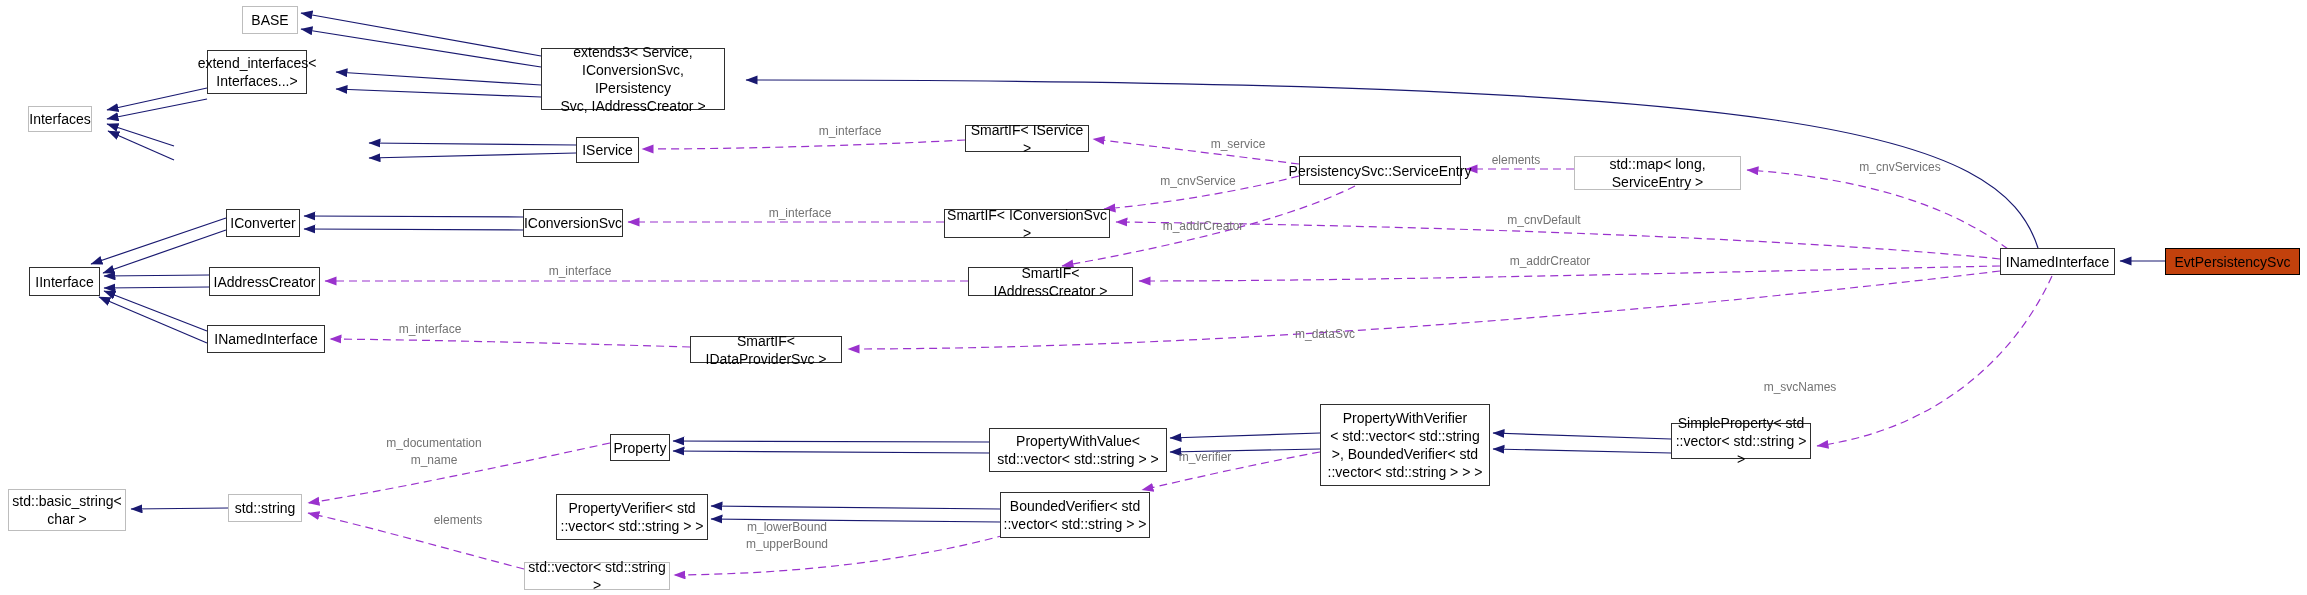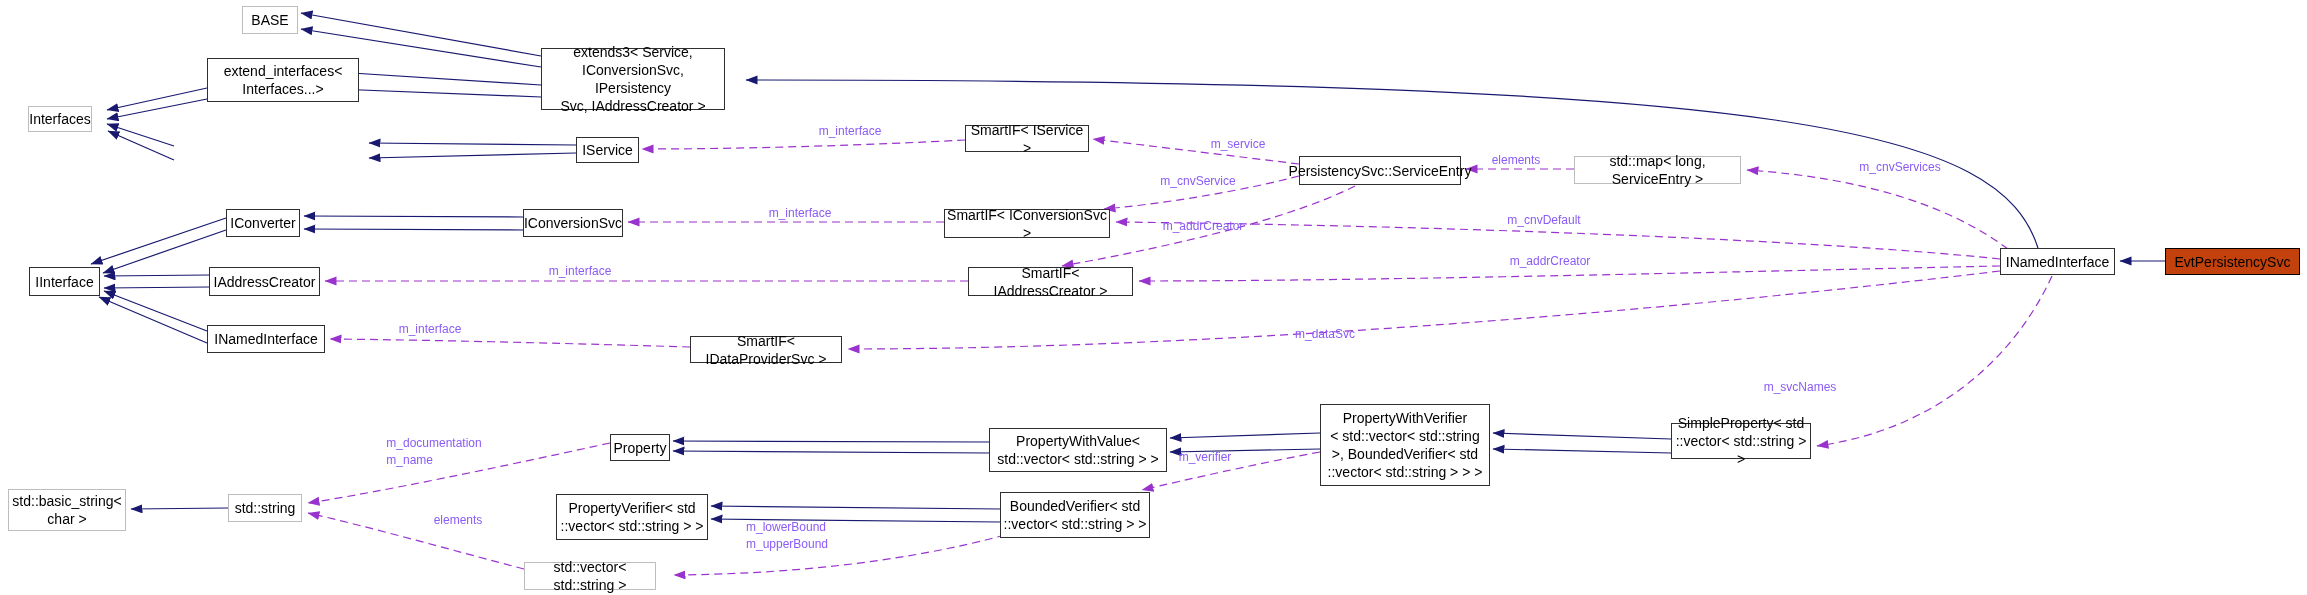--- a/index.html
+++ b/index.html
@@ -6,21 +6,21 @@
   .canvas{position:relative;width:2307px;height:595px;background:#fff;
           font-family:"Liberation Sans",sans-serif;overflow:hidden}
   .edges{position:absolute;left:0;top:0;width:2307px;height:595px}
   .node{position:absolute;display:flex;align-items:center;justify-content:center;
         text-align:center;white-space:pre-line;font-size:14px;line-height:18px;
         color:#000;background:#fff;border:1px solid #2f2f2f;box-sizing:border-box;
         padding:1px 2px;z-index:2}
   .node.external{border-color:#bdbdbd}
   .node.current{background:#c2410c;border-color:#000}
   .elabel{position:absolute;transform:translate(-50%,-50%);font-size:12px;line-height:17px;
-          color:#8b5cf6;white-space:pre-line;text-align:left;z-index:3}
+          color:#737373;white-space:pre-line;text-align:center;z-index:3}
 </style>
 </head>
 <body>
 
 <div class="canvas">
 
   <svg class="edges" width="2307" height="595" viewBox="0 0 2307 595">
     <defs>
       <marker id="ab" markerUnits="userSpaceOnUse" markerWidth="13" markerHeight="10" refX="11.5" refY="4.5" orient="auto">
         <path d="M0,0 L12,4.5 L0,9 Z" fill="#191970"></path>
@@ -77,30 +77,30 @@
       <path d="M690,347 C590,344 440,340 330,339" marker-end="url(#ap)"></path>
       <path d="M2052,276 C2018,350 1945,428 1817,446" marker-end="url(#ap)"></path>
       <path d="M610,443 C500,467 380,492 308,503" marker-end="url(#ap)"></path>
       <path d="M524,569 C455,551 370,527 308,513" marker-end="url(#ap)"></path>
       <path d="M1320,452 C1255,464 1185,480 1142,490" marker-end="url(#ap)"></path>
       <path d="M1005,535 C905,562 790,574 674,575" marker-end="url(#ap)"></path>
     </g>
   </svg>
 
   <div class="node external" style="left:242px;top:6px;width:56px;height:28px">BASE</div>
-  <div class="node" style="left:207px;top:58px;width:152px;height:44px">extend_interfaces&lt;
+  <div class="node" style="left:207px;top:50px;width:100px;height:44px">extend_interfaces&lt;
 Interfaces...&gt;</div>
   <div class="node external" style="left:28px;top:106px;width:64px;height:26px">Interfaces</div>
   <div class="node" style="left:541px;top:48px;width:184px;height:62px">extends3&lt; Service,
 IConversionSvc, IPersistency
 Svc, IAddressCreator &gt;</div>
   <div class="node" style="left:576px;top:137px;width:63px;height:26px">IService</div>
   <div class="node" style="left:965px;top:125px;width:124px;height:27px">SmartIF&lt; IService &gt;</div>
   <div class="node" style="left:1299px;top:156px;width:162px;height:29px">PersistencySvc::ServiceEntry</div>
-  <div class="node external" style="left:1574px;top:156px;width:167px;height:28px">std::map&lt; long, ServiceEntry &gt;</div>
+  <div class="node external" style="left:1574px;top:156px;width:167px;height:34px">std::map&lt; long, ServiceEntry &gt;</div>
   <div class="node" style="left:226px;top:209px;width:74px;height:28px">IConverter</div>
   <div class="node" style="left:523px;top:209px;width:100px;height:28px">IConversionSvc</div>
   <div class="node" style="left:944px;top:209px;width:166px;height:29px">SmartIF&lt; IConversionSvc &gt;</div>
   <div class="node" style="left:29px;top:267px;width:71px;height:29px">IInterface</div>
   <div class="node" style="left:209px;top:267px;width:111px;height:29px">IAddressCreator</div>
   <div class="node" style="left:968px;top:267px;width:165px;height:29px">SmartIF&lt; IAddressCreator &gt;</div>
   <div class="node" style="left:207px;top:325px;width:118px;height:28px">INamedInterface</div>
   <div class="node" style="left:690px;top:336px;width:152px;height:27px">SmartIF&lt; IDataProviderSvc &gt;</div>
   <div class="node" style="left:2000px;top:248px;width:115px;height:27px">INamedInterface</div>
   <div class="node current" style="left:2165px;top:248px;width:135px;height:27px">EvtPersistencySvc</div>
@@ -113,21 +113,21 @@
   <div class="node" style="left:1320px;top:404px;width:170px;height:82px">PropertyWithVerifier
 &lt; std::vector&lt; std::string
 &gt;, BoundedVerifier&lt; std
 ::vector&lt; std::string &gt; &gt; &gt;</div>
   <div class="node" style="left:1671px;top:423px;width:140px;height:36px">SimpleProperty&lt; std
 ::vector&lt; std::string &gt; &gt;</div>
   <div class="node" style="left:556px;top:494px;width:152px;height:46px">PropertyVerifier&lt; std
 ::vector&lt; std::string &gt; &gt;</div>
   <div class="node" style="left:1000px;top:492px;width:150px;height:46px">BoundedVerifier&lt; std
 ::vector&lt; std::string &gt; &gt;</div>
-  <div class="node external" style="left:524px;top:562px;width:132px;height:28px">std::vector&lt; std::string &gt;</div>
+  <div class="node external" style="left:524px;top:562px;width:146px;height:28px">std::vector&lt; std::string &gt;</div>
 
   <div class="elabel" style="left:850px;top:131px">m_interface</div>
   <div class="elabel" style="left:1238px;top:144px">m_service</div>
   <div class="elabel" style="left:1198px;top:181px">m_cnvService</div>
   <div class="elabel" style="left:1203px;top:226px">m_addrCreator</div>
   <div class="elabel" style="left:1544px;top:220px">m_cnvDefault</div>
   <div class="elabel" style="left:1550px;top:261px">m_addrCreator</div>
   <div class="elabel" style="left:1325px;top:334px">m_dataSvc</div>
   <div class="elabel" style="left:1900px;top:167px">m_cnvServices</div>
   <div class="elabel" style="left:1516px;top:160px">elements</div>

